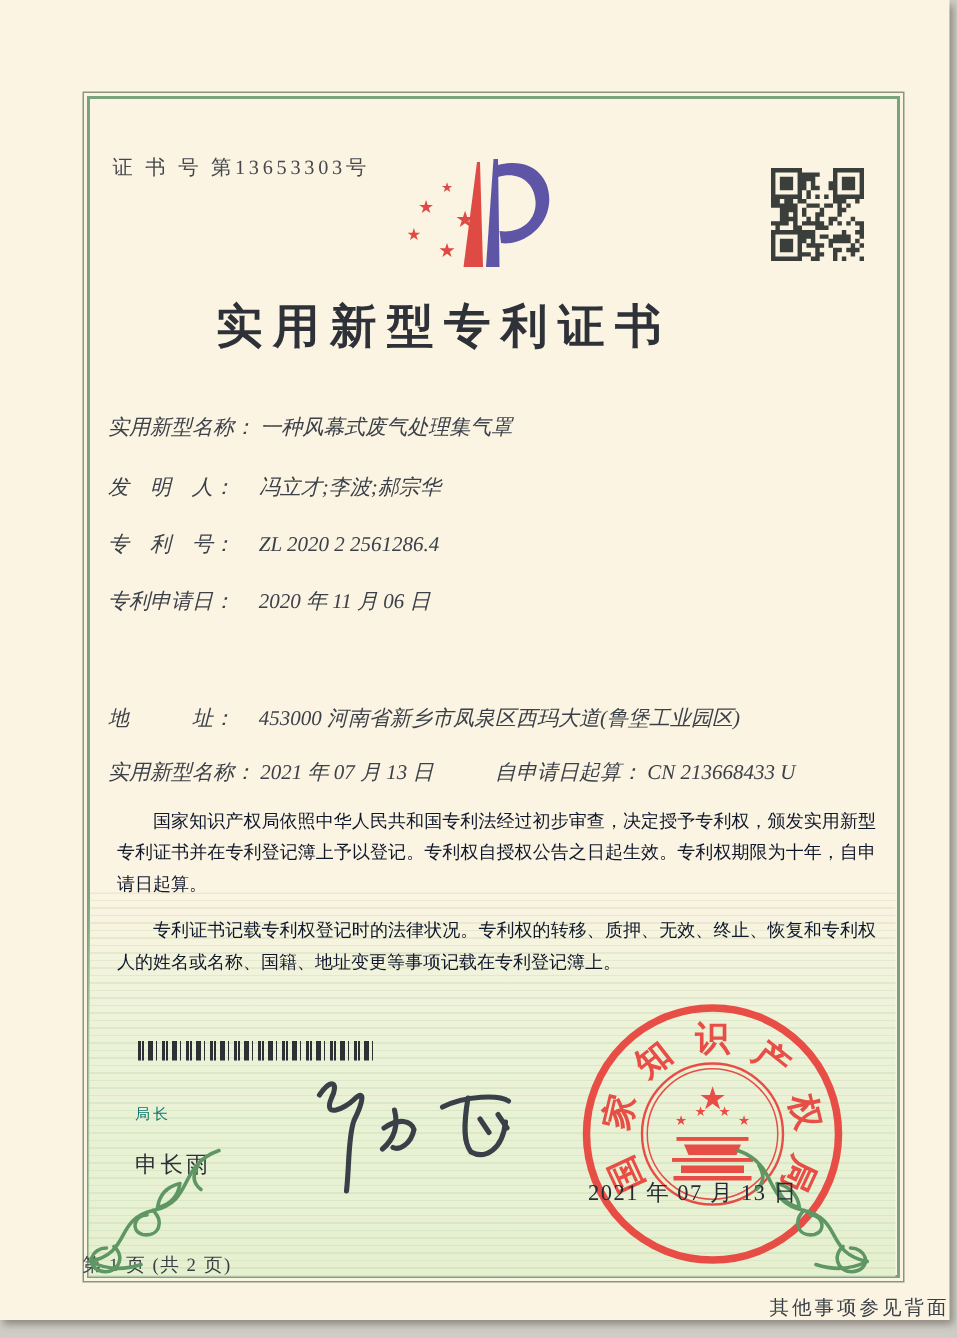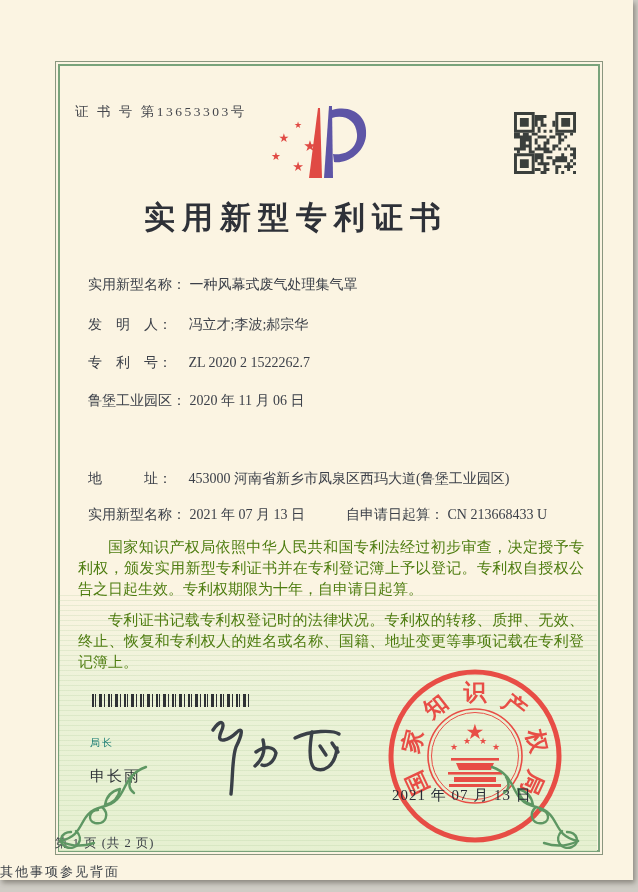--- a/index.html
+++ b/index.html
@@ -12,42 +12,42 @@
   .frame::before{content:"";position:absolute;left:2px;top:2px;right:2px;bottom:2px;
          border:2px solid #79a37b;}
   .green-zone{position:absolute;left:59px;top:595px;width:538px;height:256px;
          background:
            repeating-linear-gradient(180deg, rgba(160,195,140,.20) 0 1px, rgba(0,0,0,0) 1px 5px),
            linear-gradient(to bottom, rgba(233,242,214,0) 0, rgba(233,242,214,.85) 95px, rgba(229,240,208,.97) 100%);}
   .cert-no{position:absolute;left:75px;top:103px;font-size:13.5px;letter-spacing:2.5px;color:#45474d;}
   .qr{position:absolute;left:514px;top:112px;width:62px;height:62px;}
   .page-title{position:absolute;left:55px;top:197px;width:482px;text-align:center;
          font-size:31px;font-weight:bold;letter-spacing:7px;color:#2e3138;}
-  .f-row{position:absolute;left:88px;font-size:14px;color:#3c4049;white-space:nowrap;}
+  .f-row{position:absolute;left:72px;font-size:14px;color:#3c4049;white-space:nowrap;font-style:italic;}
   .f-label{display:inline-block;min-width:97px;}
   .f-val{}
   .g-val1{display:inline-block;min-width:145px;}
-  .paras{position:absolute;left:78px;top:537px;width:506px;font-size:15px;
-         line-height:21px;color:#4d7c0f;}
+  .paras{position:absolute;left:78px;top:537px;width:506px;font-size:12px;
+         line-height:21px;color:#0f172a;}
   .paras p{margin:0 0 10px 0;text-indent:2em;text-align:justify;}
   .barcode{position:absolute;left:92px;top:694px;width:158px;height:13px;
          background:repeating-linear-gradient(90deg,#2e3134 0 2px,rgba(0,0,0,0) 2px 3px,
            #2e3134 3px 4px,rgba(0,0,0,0) 4px 7px,#2e3134 7px 10px,rgba(0,0,0,0) 10px 12px,
            #2e3134 12px 13px,rgba(0,0,0,0) 13px 16px);}
   .director-title{position:absolute;left:90px;top:736px;font-size:10px;color:#0f766e;
          font-family:"Liberation Sans","DejaVu Sans",sans-serif;letter-spacing:2px;}
   .director-name{position:absolute;left:90px;top:767px;font-size:15px;color:#2e3237;
          font-family:"Liberation Sans","DejaVu Sans",sans-serif;letter-spacing:2px;}
   .signature{position:absolute;left:185px;top:708px;}
   .seal{position:absolute;left:380px;top:661px;opacity:.92;}
   .seal-date{position:absolute;left:392px;top:786px;font-size:15px;letter-spacing:1px;
          color:#262b36;z-index:5;}
   .page-no{position:absolute;left:55px;top:835px;width:546px;
          font-size:12.5px;color:#3a3f46;letter-spacing:1px;}
-  .back-note{position:absolute;left:0;top:863px;width:633px;text-align:left;
+  .back-note{position:absolute;left:0;top:863px;width:633px;text-align:right;
          font-size:13px;color:#3a3f46;letter-spacing:2px;}
   .logo{position:absolute;left:268px;top:102px;}
   .flourish{position:absolute;z-index:2;}
   .fl-left{left:46px;top:763px;}
   .fl-right{left:482px;top:763px;transform:scaleX(-1);}
 </style>
 </head>
 <body>
 
 <div class="paper">
@@ -80,24 +80,24 @@
   <div class="f-row" style="top:276px">
     <span class="f-label">实用新型名称：</span>
     <span class="f-val">一种风幕式废气处理集气罩</span>
   </div>
   <div class="f-row" style="top:316px">
     <span class="f-label">发　明　人：</span>
     <span class="f-val">冯立才;李波;郝宗华</span>
   </div>
   <div class="f-row" style="top:354px">
     <span class="f-label">专　利　号：</span>
-    <span class="f-val">ZL 2020 2 1522262.7</span>
+    <span class="f-val">ZL 2020 2 2561286.4</span>
   </div>
   <div class="f-row" style="top:392px">
-    <span class="f-label">鲁堡工业园区：</span>
+    <span class="f-label">专利申请日：</span>
     <span class="f-val">2020 年 11 月 06 日</span>
   </div>
   <div class="f-row" style="top:470px">
     <span class="f-label">地　　　址：</span>
     <span class="f-val">453000 河南省新乡市凤泉区西玛大道(鲁堡工业园区)</span>
   </div>
   <div class="f-row" style="top:506px">
     <span class="f-label">实用新型名称：</span>
     <span class="f-val g-val1">2021 年 07 月 13 日</span>
     <span class="f-label" style="min-width:0;margin-left:8px">自申请日起算：</span>

